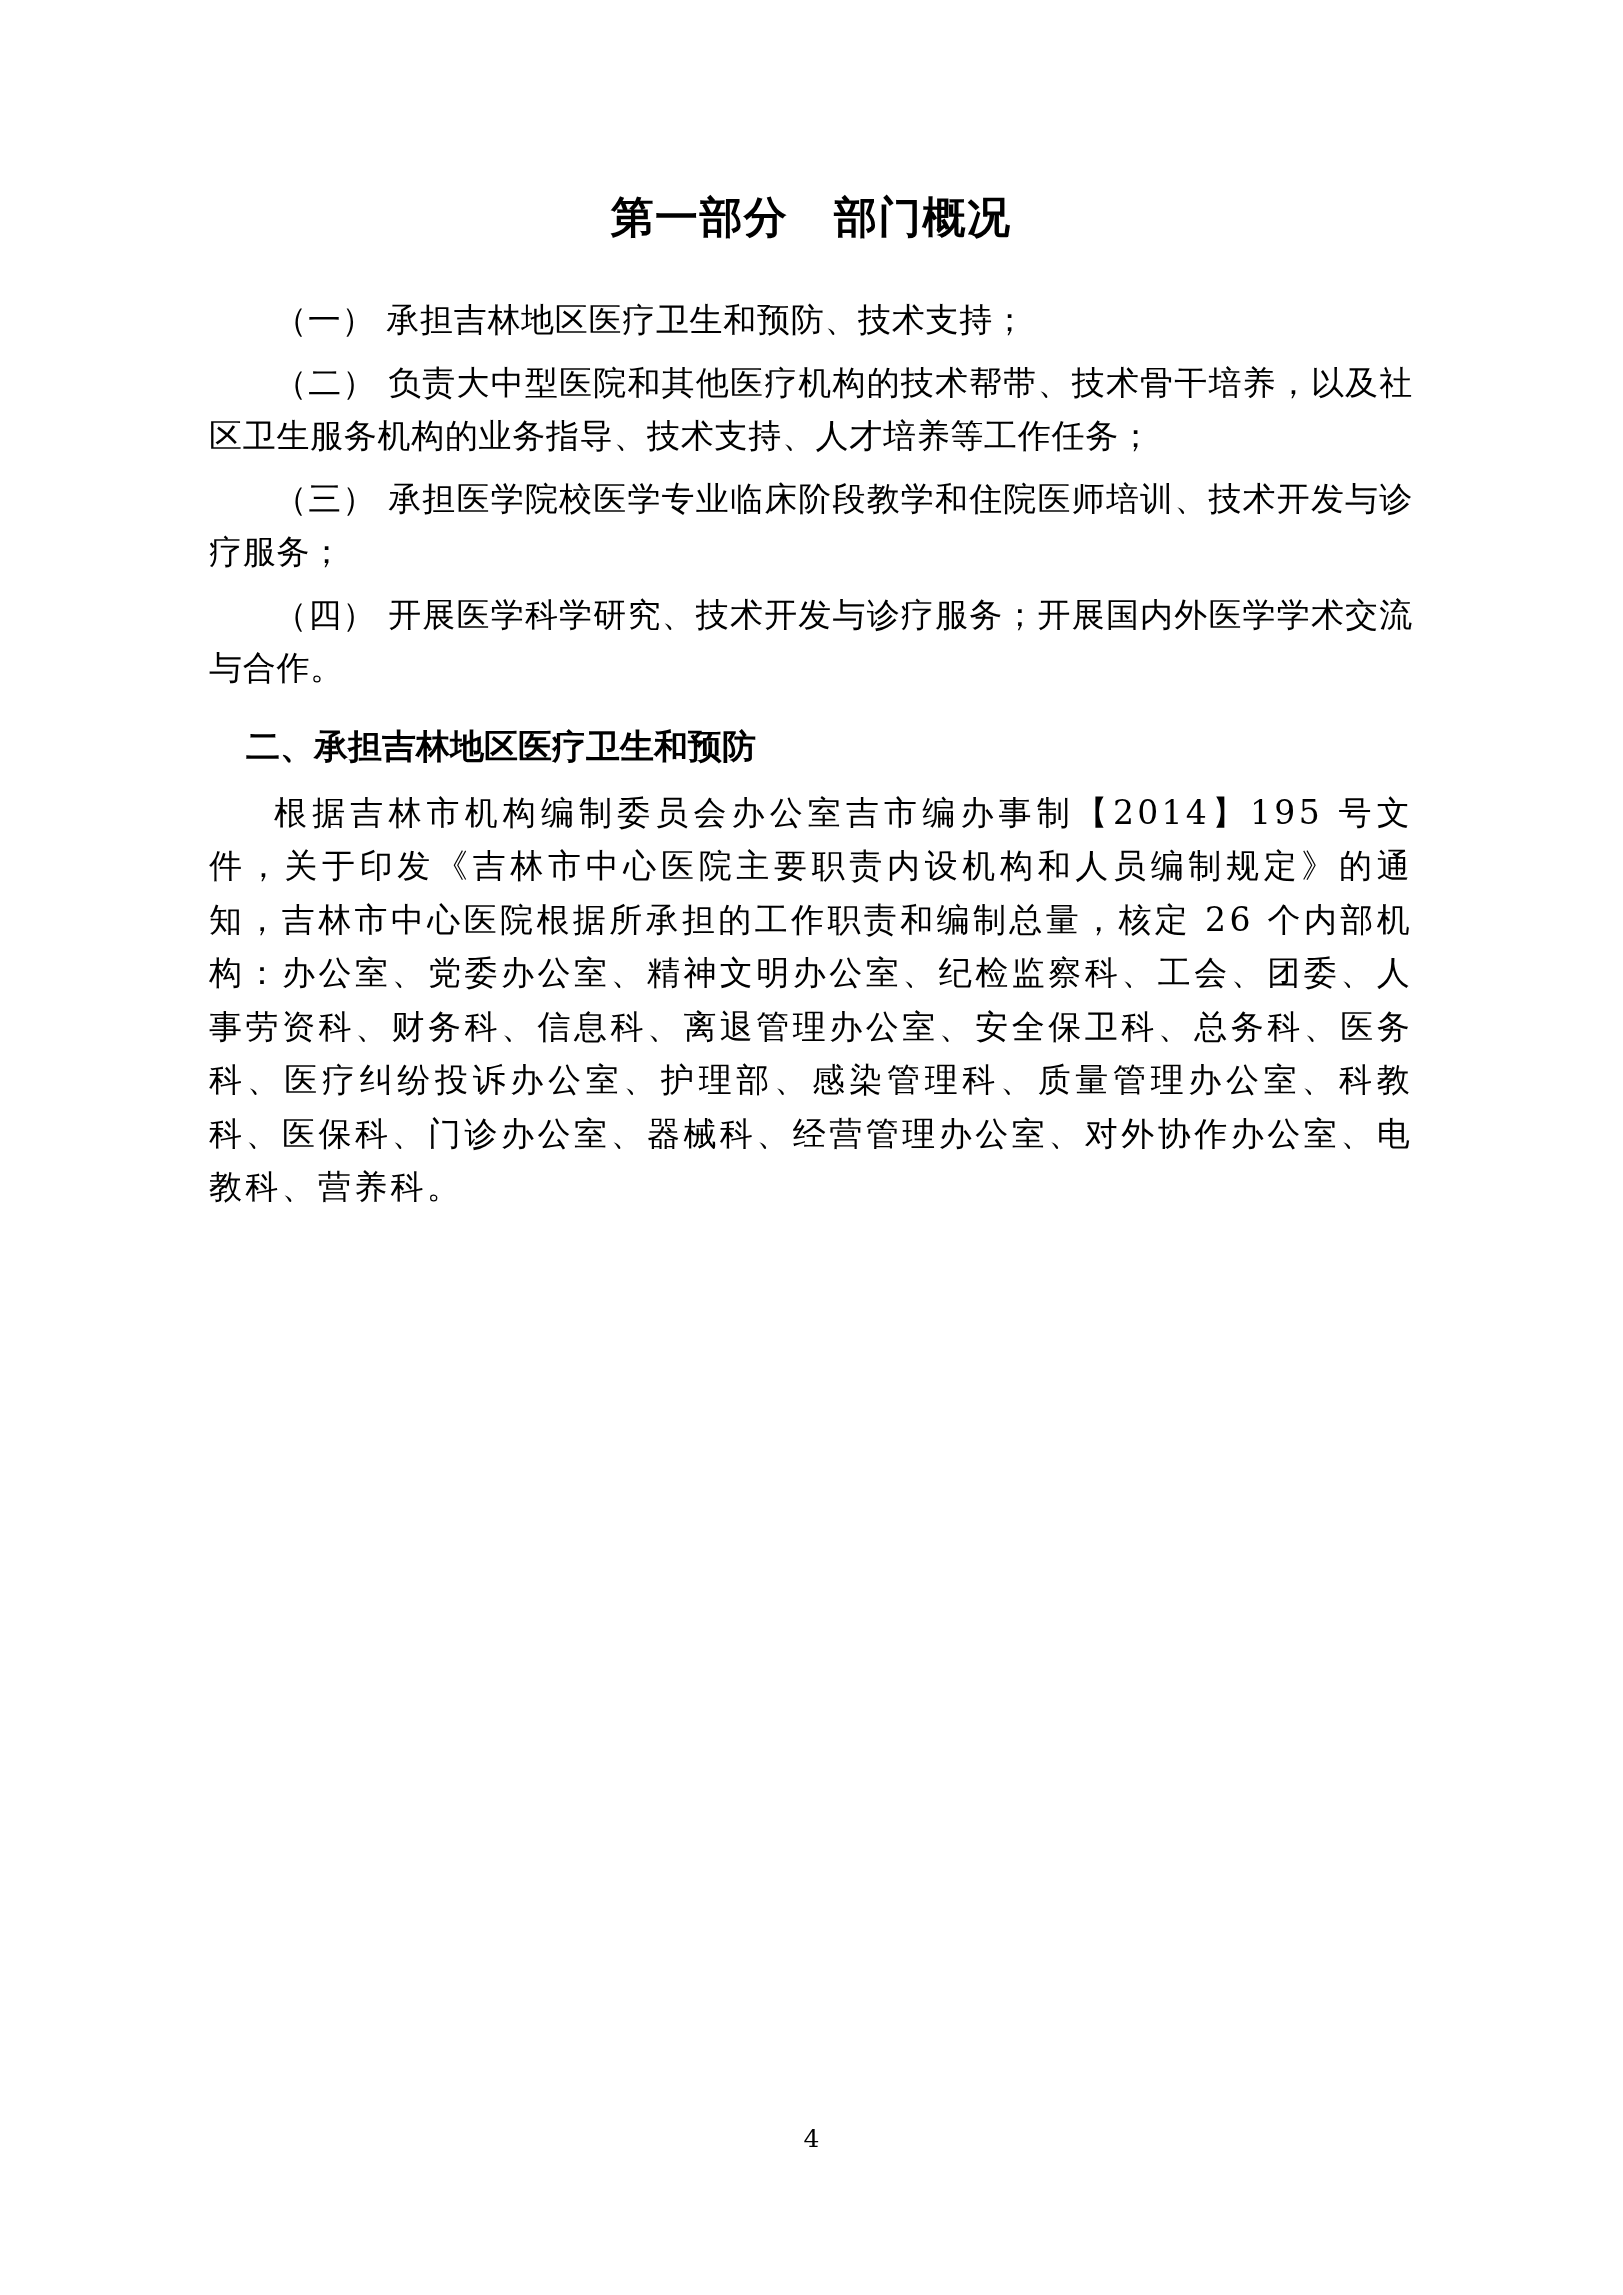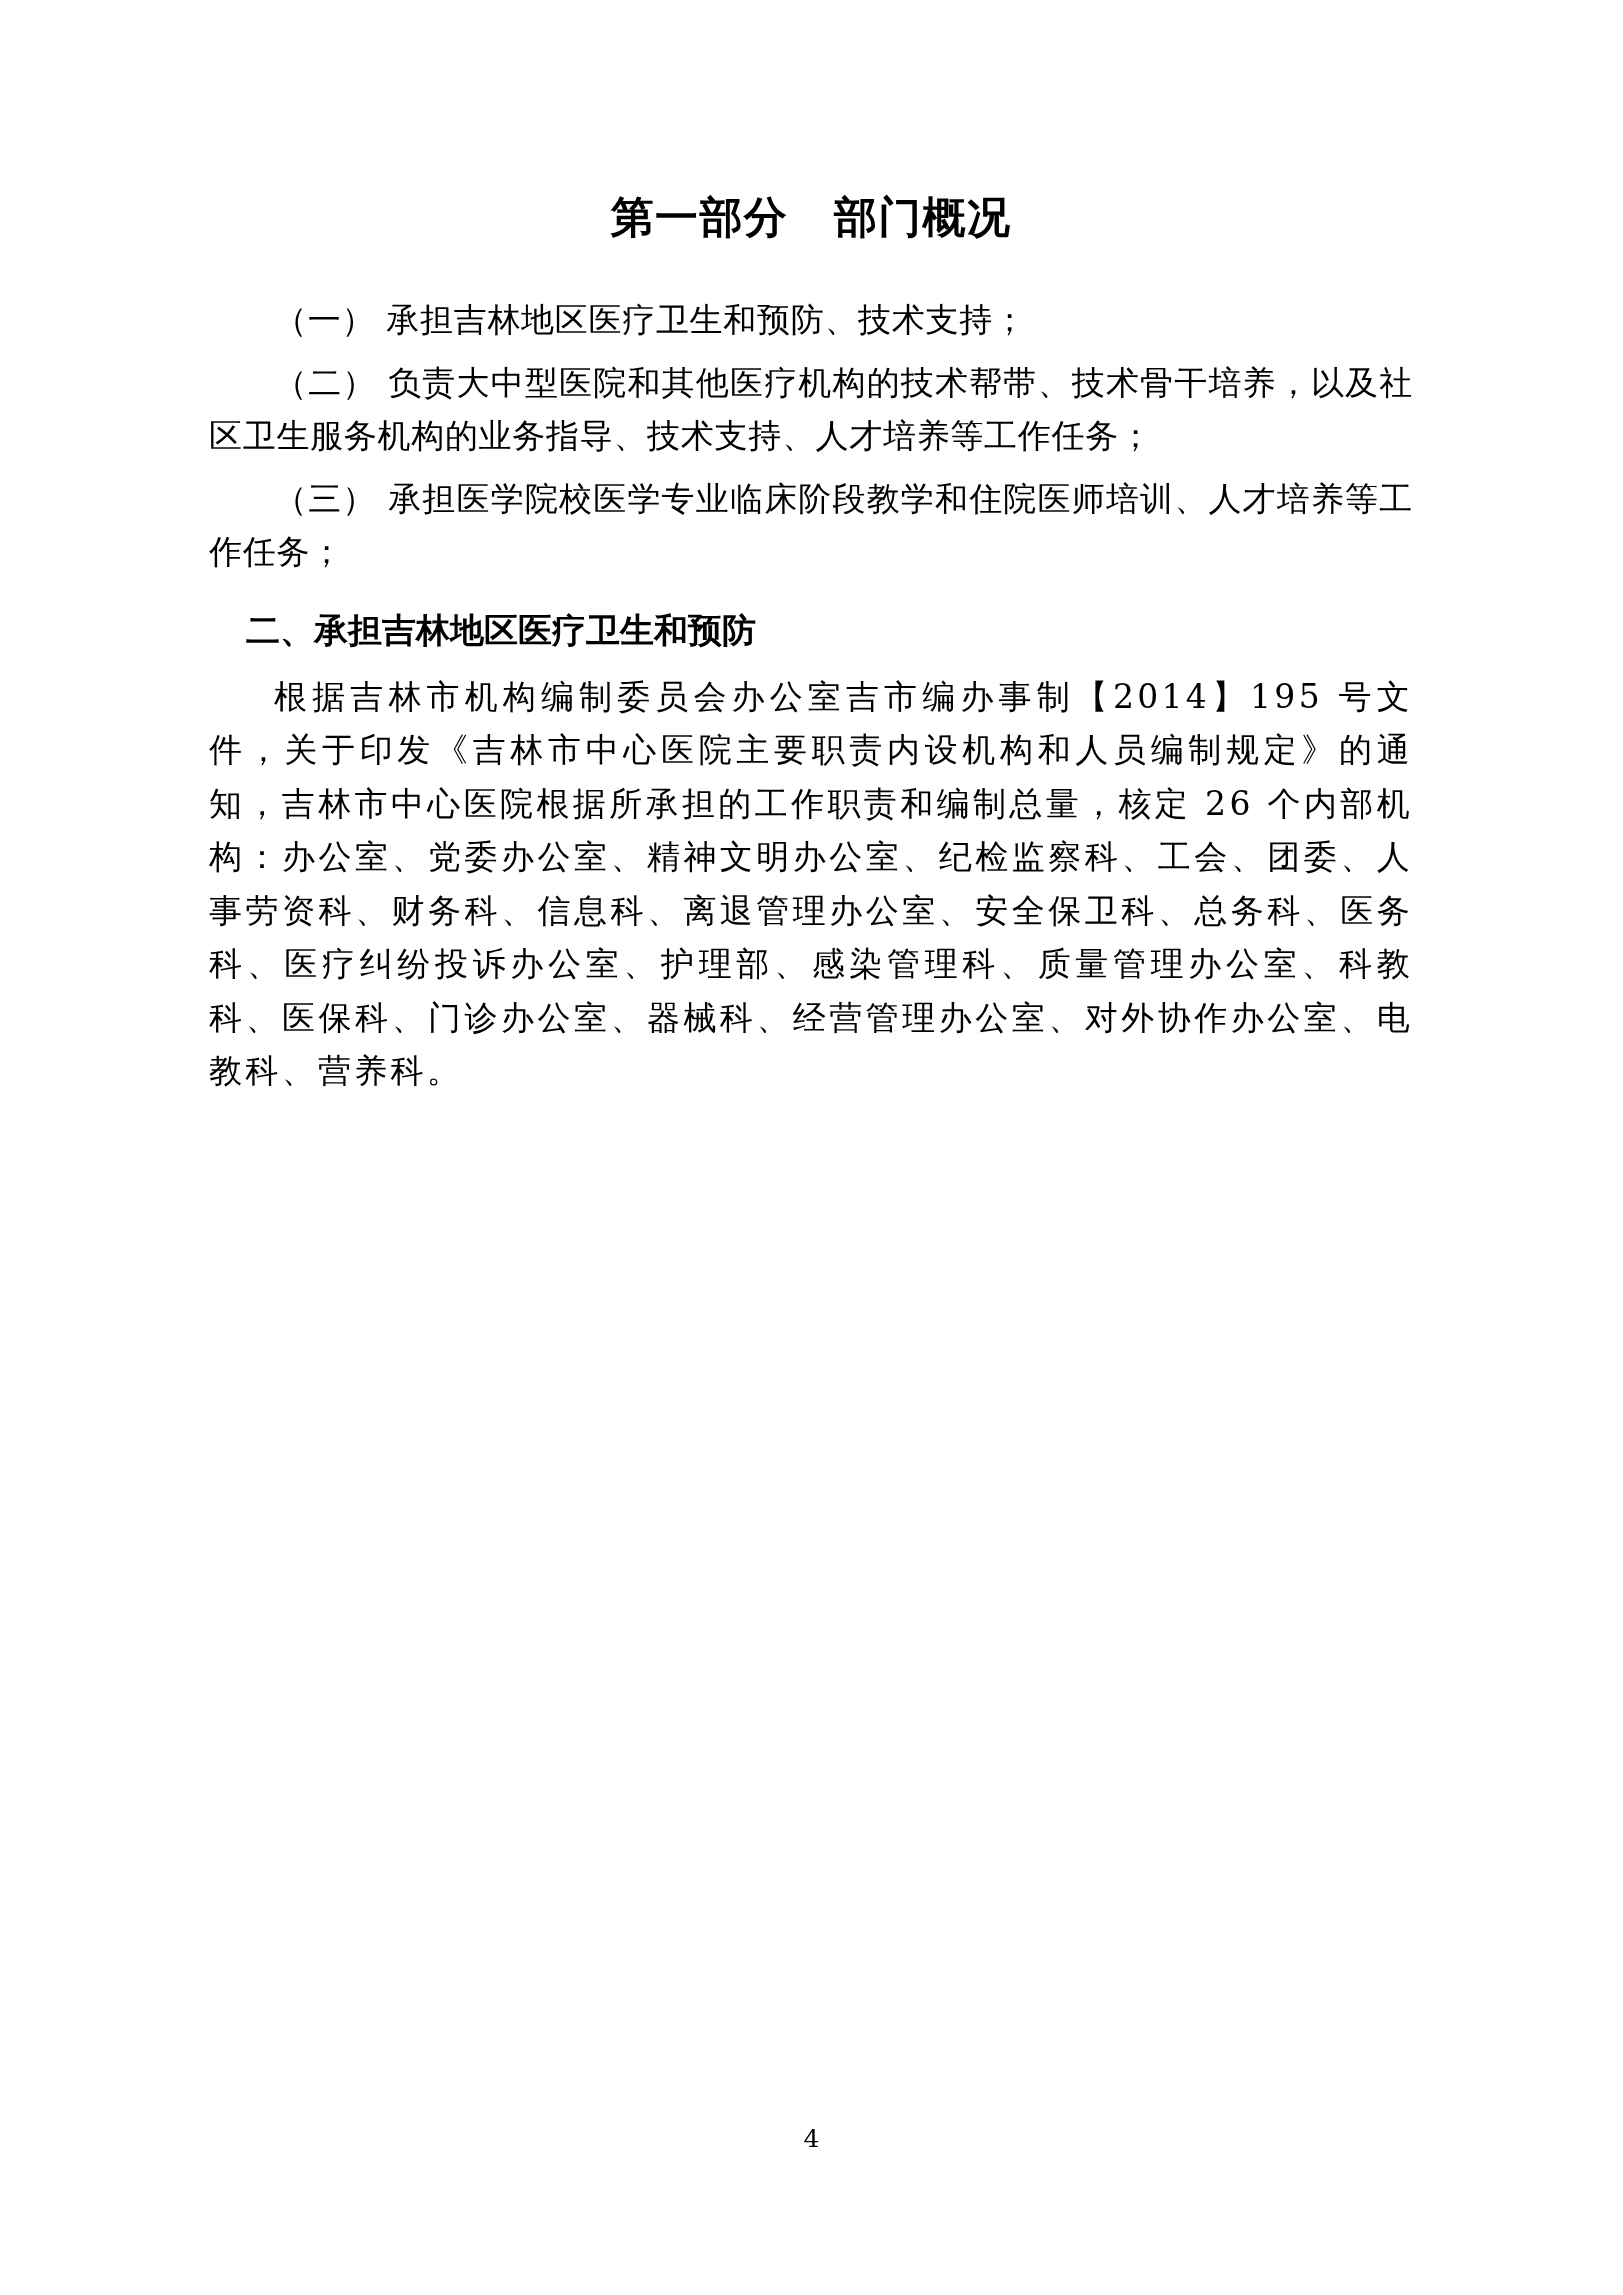--- a/index.html
+++ b/index.html
@@ -76,21 +76,22 @@
 <body>
 
 <div class="page">
   <div class="content">
 
     <h1 class="doc-title"><span>第一部分</span><span class="gap"></span><span>部门概况</span></h1>
 
 
     <p class="para">（一） 承担吉林地区医疗卫生和预防、技术支持；</p>
     <p class="para">（二） 负责大中型医院和其他医疗机构的技术帮带、技术骨干培养，以及社区卫生服务机构的业务指导、技术支持、人才培养等工作任务；</p>
-    <p class="para">（三） 承担医学院校医学专业临床阶段教学和住院医师培训、人才培养等工作任务；</p>
+    <p class="para">（三） 承担医学院校医学专业临床阶段教学和住院医师培训、技术开发与诊疗服务；</p>
+    <p class="para">（四） 开展医学科学研究、技术开发与诊疗服务；开展国内外医学学术交流与合作。</p>
 
     <h2 class="heading2">二、承担吉林地区医疗卫生和预防</h2>
 
     <p class="para spaced">根据吉林市机构编制委员会办公室吉市编办事制【2014】195 号文件，关于印发《吉林市中心医院主要职责内设机构和人员编制规定》的通知，吉林市中心医院根据所承担的工作职责和编制总量，核定 26 个内部机构：办公室、党委办公室、精神文明办公室、纪检监察科、工会、团委、人事劳资科、财务科、信息科、离退管理办公室、安全保卫科、总务科、医务科、医疗纠纷投诉办公室、护理部、感染管理科、质量管理办公室、科教科、医保科、门诊办公室、器械科、经营管理办公室、对外协作办公室、电教科、营养科。</p>
 
   </div>
 
   <div class="page-number">4</div>
 </div>
 

